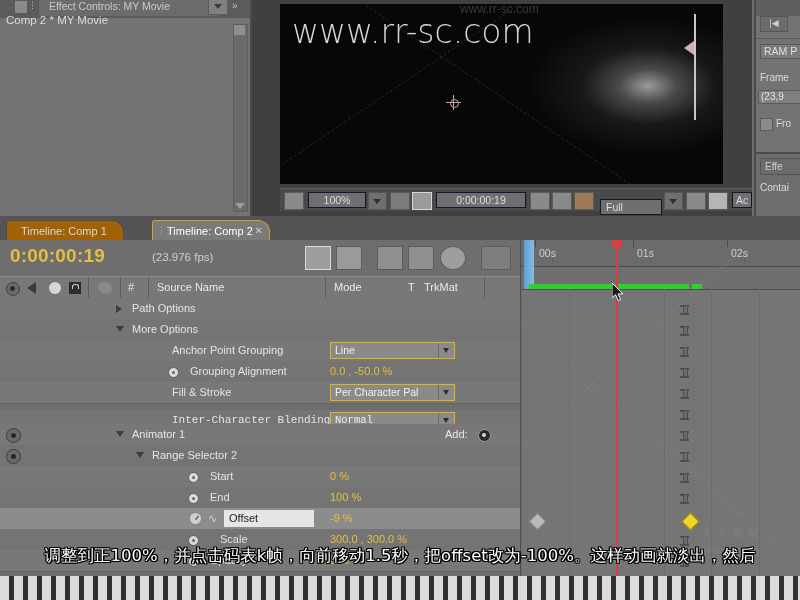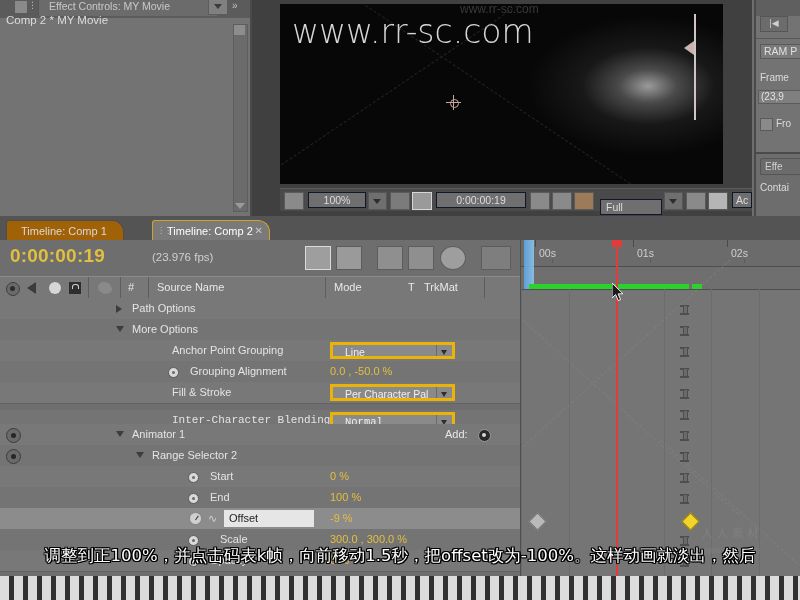--- a/index.html
+++ b/index.html
@@ -126,22 +126,22 @@
   .rows{position:absolute;left:0;top:82px;width:520px;height:474px;}
   .row{position:absolute;left:0;width:520px;height:21px;border-bottom:1px solid #636363;
        background:#787878;}
   .row.alt{background:#747474;}
   .row.sel{background:#8c8c8c;}
   .row-label{position:absolute;top:4px;color:#e4e4e4;font-size:11px;white-space:nowrap;}
   .tri{position:absolute;top:7px;width:0;height:0;}
   .tri.closed{border-top:4px solid transparent;border-bottom:4px solid transparent;border-left:6px solid #3c3c3c;}
   .tri.open{border-left:4px solid transparent;border-right:4px solid transparent;border-top:6px solid #3c3c3c;}
   .val{position:absolute;top:4px;color:#e5bf3d;font-size:11px;white-space:nowrap;}
-  .dropdown{position:absolute;top:2px;height:17px;background:#8a8a8a;border:3px solid #eab308;
-            box-sizing:border-box;color:#f0f0f0;font-size:10.5px;line-height:15px;padding-left:12px;
+  .dropdown{position:absolute;top:2px;height:17px;background:#8a8a8a;border:1px solid #eab308;
+            box-sizing:border-box;color:#f0f0f0;font-size:10.5px;line-height:15px;padding-left:4px;
             overflow:hidden;white-space:nowrap;}
   .dropdown .car{position:absolute;right:0;top:-1px;width:15px;height:17px;background:#8a8a8a;
             border-left:1px solid #6a6a6a;}
   .dropdown .car:after{content:"";position:absolute;left:4px;top:6px;border-left:3.5px solid transparent;
             border-right:3.5px solid transparent;border-top:5px solid #2e2e2e;}
   .bullet{position:absolute;top:6px;width:9px;height:9px;border-radius:50%;background:#d9d9d9;
           border:1px solid #5a5a5a;}
   .bullet i{position:absolute;left:3px;top:3px;width:3px;height:3px;border-radius:50%;background:#6a6a6a;}
   .addlbl{position:absolute;top:4px;color:#e8e8e8;font-size:11px;}
   .addbtn{position:absolute;top:5px;width:11px;height:11px;border-radius:50%;background:#2a2a2a;

